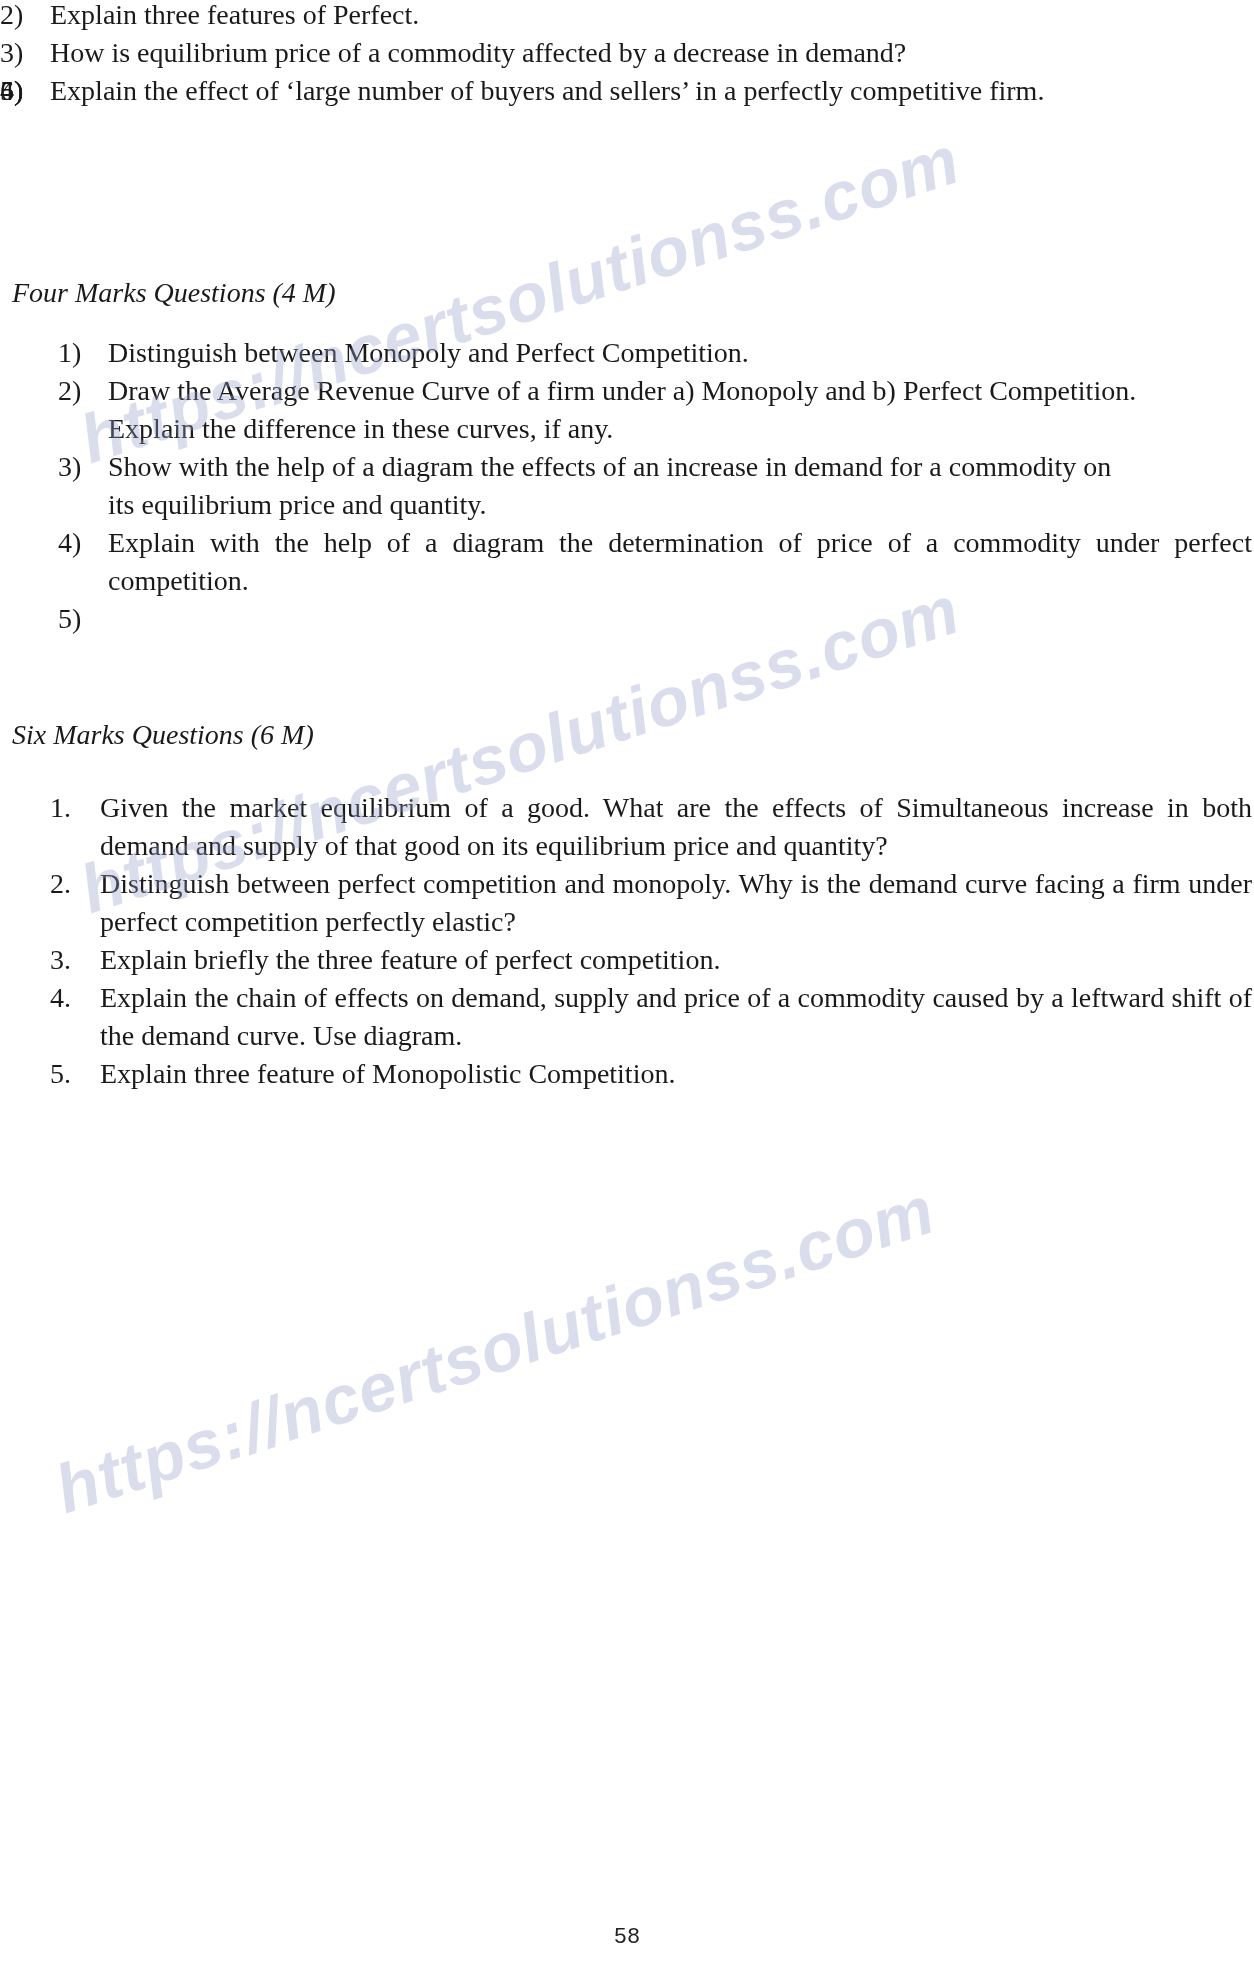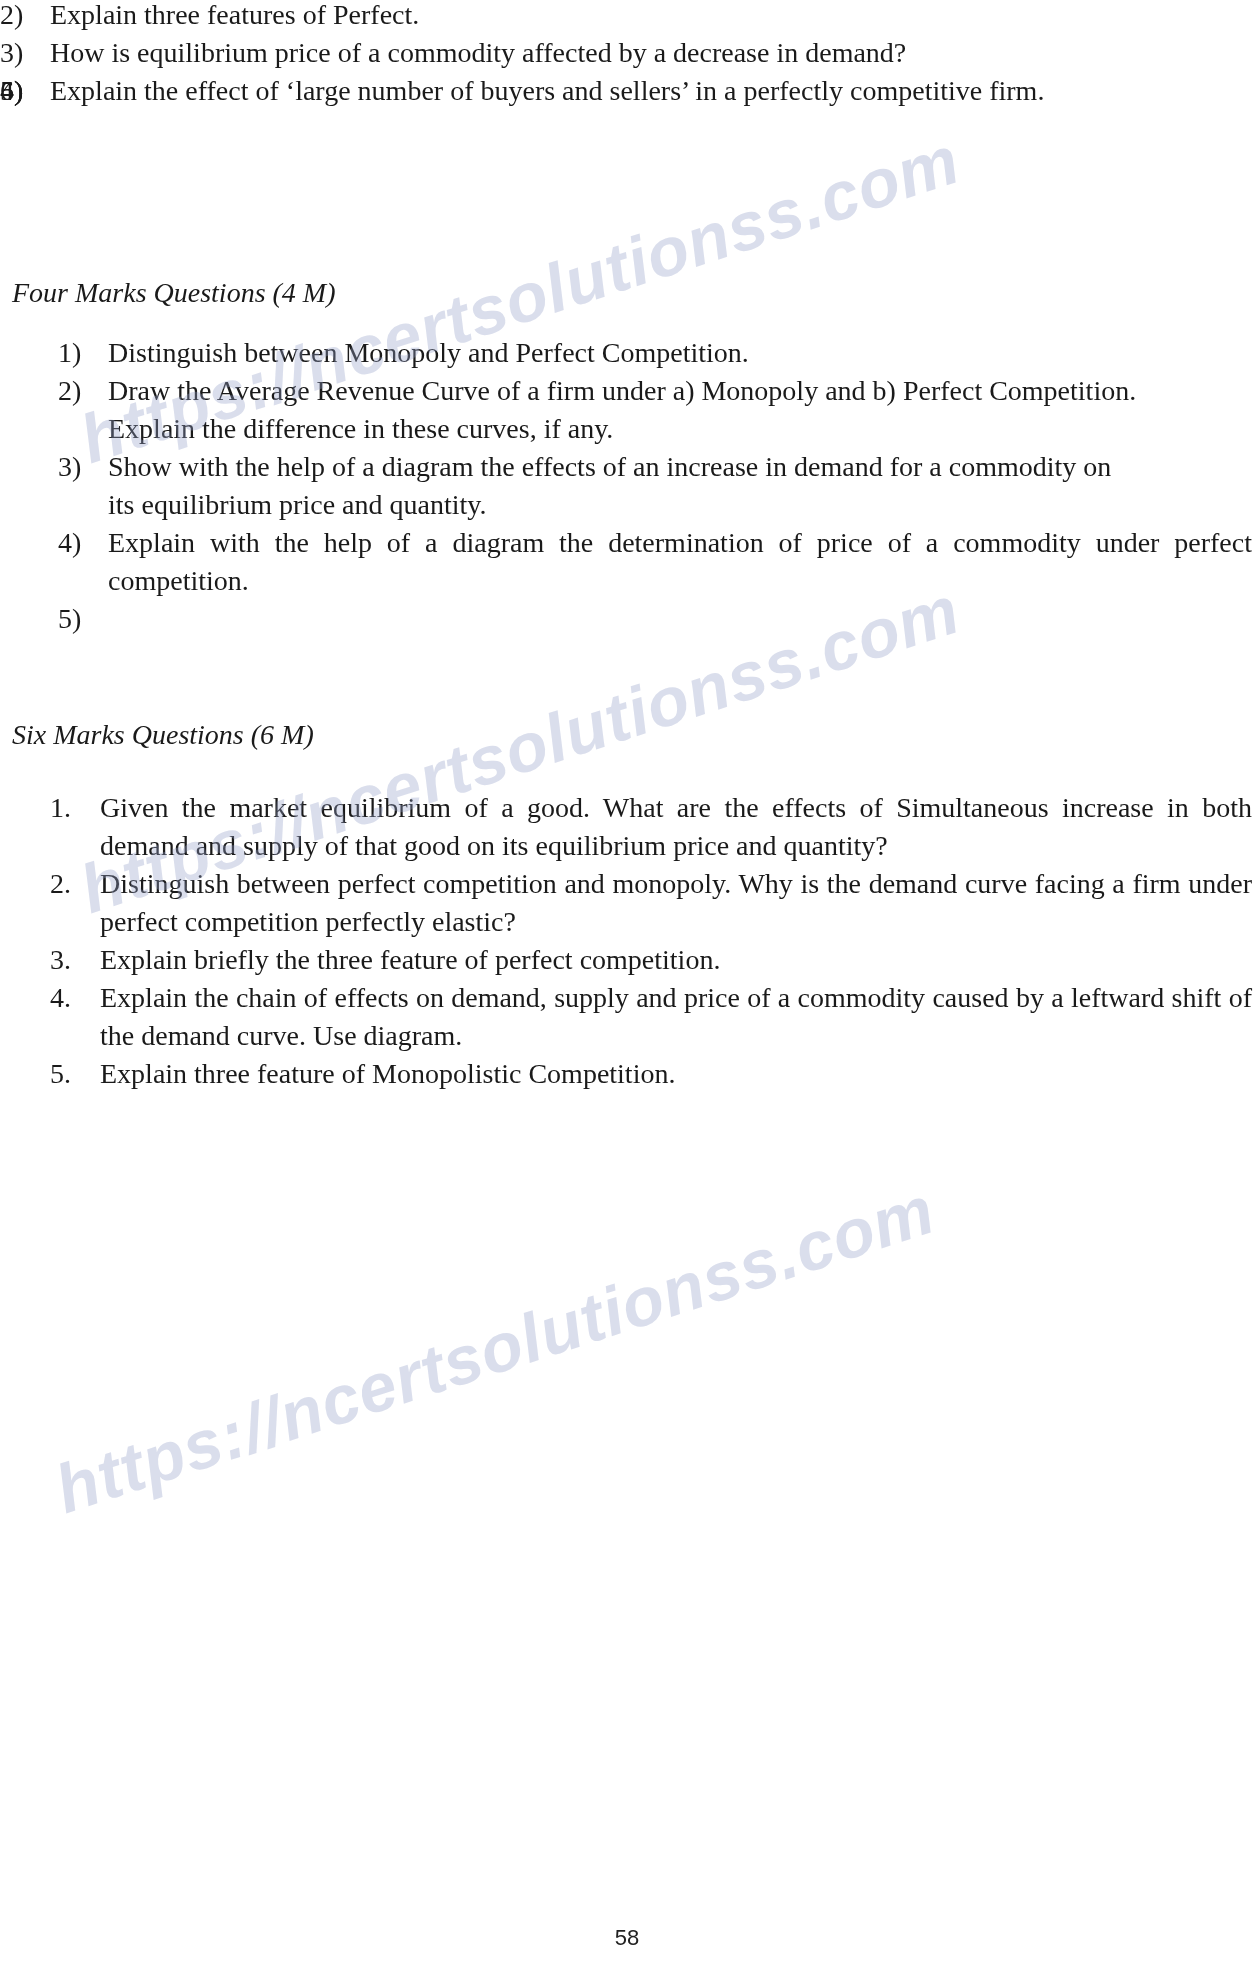--- a/index.html
+++ b/index.html
@@ -25,21 +25,21 @@
     #list-b { top: 334px; }
     #list-b .item { padding-left: 108px; padding-right: 2px; }
     #list-b .num { left: 58px; }
     
     #heading-six { top: 704px; }
     #list-c { top: 789px; }
     #list-c .item { padding-left: 100px; padding-right: 2px; }
     #list-c .num { left: 50px; }
     .page-number {
       position: absolute; top: 1925px; left: 0; width: 1254px; text-align: center;
-      font-family: Liberation Sans, sans-serif; font-size: 22px; color: #222;
+      font-family: Liberation Mono, monospace; font-size: 22px; color: #222;
     }
     .watermark {
       position: absolute; font-family: "Liberation Sans", sans-serif; font-weight: bold;
       font-style: italic; color: rgba(150, 160, 200, 0.35); font-size: 68px;
       transform-origin: left bottom; transform: rotate(-18deg); white-space: nowrap;
       pointer-events: none; letter-spacing: 1px;
     }
   </style>
 </head>
 <body>

